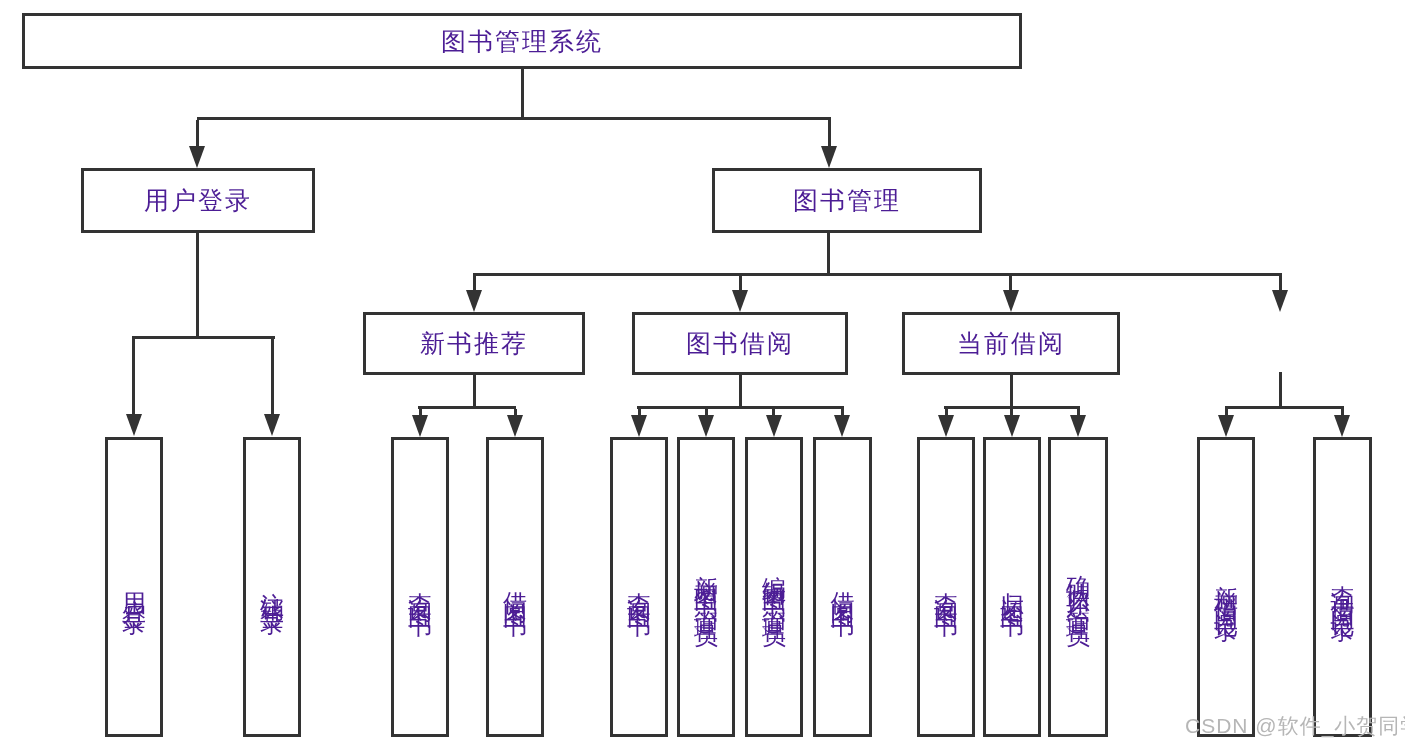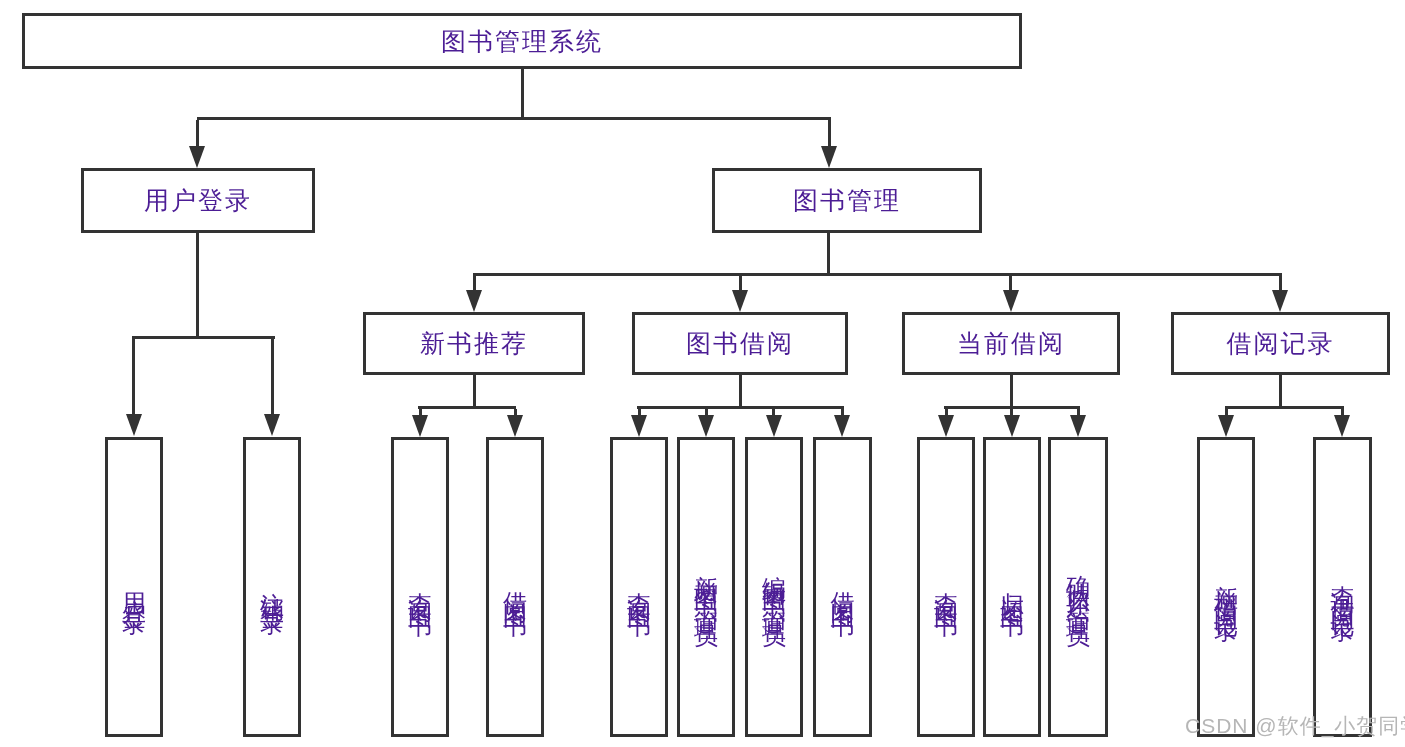--- a/index.html
+++ b/index.html
@@ -84,21 +84,20 @@
   <div class="vline" style="left:739px; top:276px; height:16px;"></div>
   <div class="arrow" style="left:732px; top:290px;"></div>
   <div class="vline" style="left:1009px; top:276px; height:16px;"></div>
   <div class="arrow" style="left:1003px; top:290px;"></div>
   <div class="vline" style="left:1279px; top:276px; height:16px;"></div>
   <div class="arrow" style="left:1272px; top:290px;"></div>
 
   <div class="box" style="left:363px; top:312px; width:222px; height:63px;">新书推荐</div>
   <div class="box" style="left:902px; top:312px; width:218px; height:63px;">当前借阅</div>
   <div class="box" style="left:632px; top:312px; width:216px; height:63px;">图书借阅</div>
-  <div class="box" style="left:1171px; top:312px; width:219px; height:63px;">借阅记录</div>
 
   <div class="vline" style="left:473px; top:372px; height:37px;"></div>
   <div class="hline" style="left:418px; top:406px; width:98px;"></div>
   <div class="vline" style="left:419px; top:409px; height:8px;"></div>
   <div class="arrow" style="left:412px; top:415px;"></div>
   <div class="vline" style="left:514px; top:409px; height:8px;"></div>
   <div class="arrow" style="left:507px; top:415px;"></div>
 
   <div class="vline" style="left:739px; top:372px; height:37px;"></div>
   <div class="hline" style="left:637px; top:406px; width:207px;"></div>

